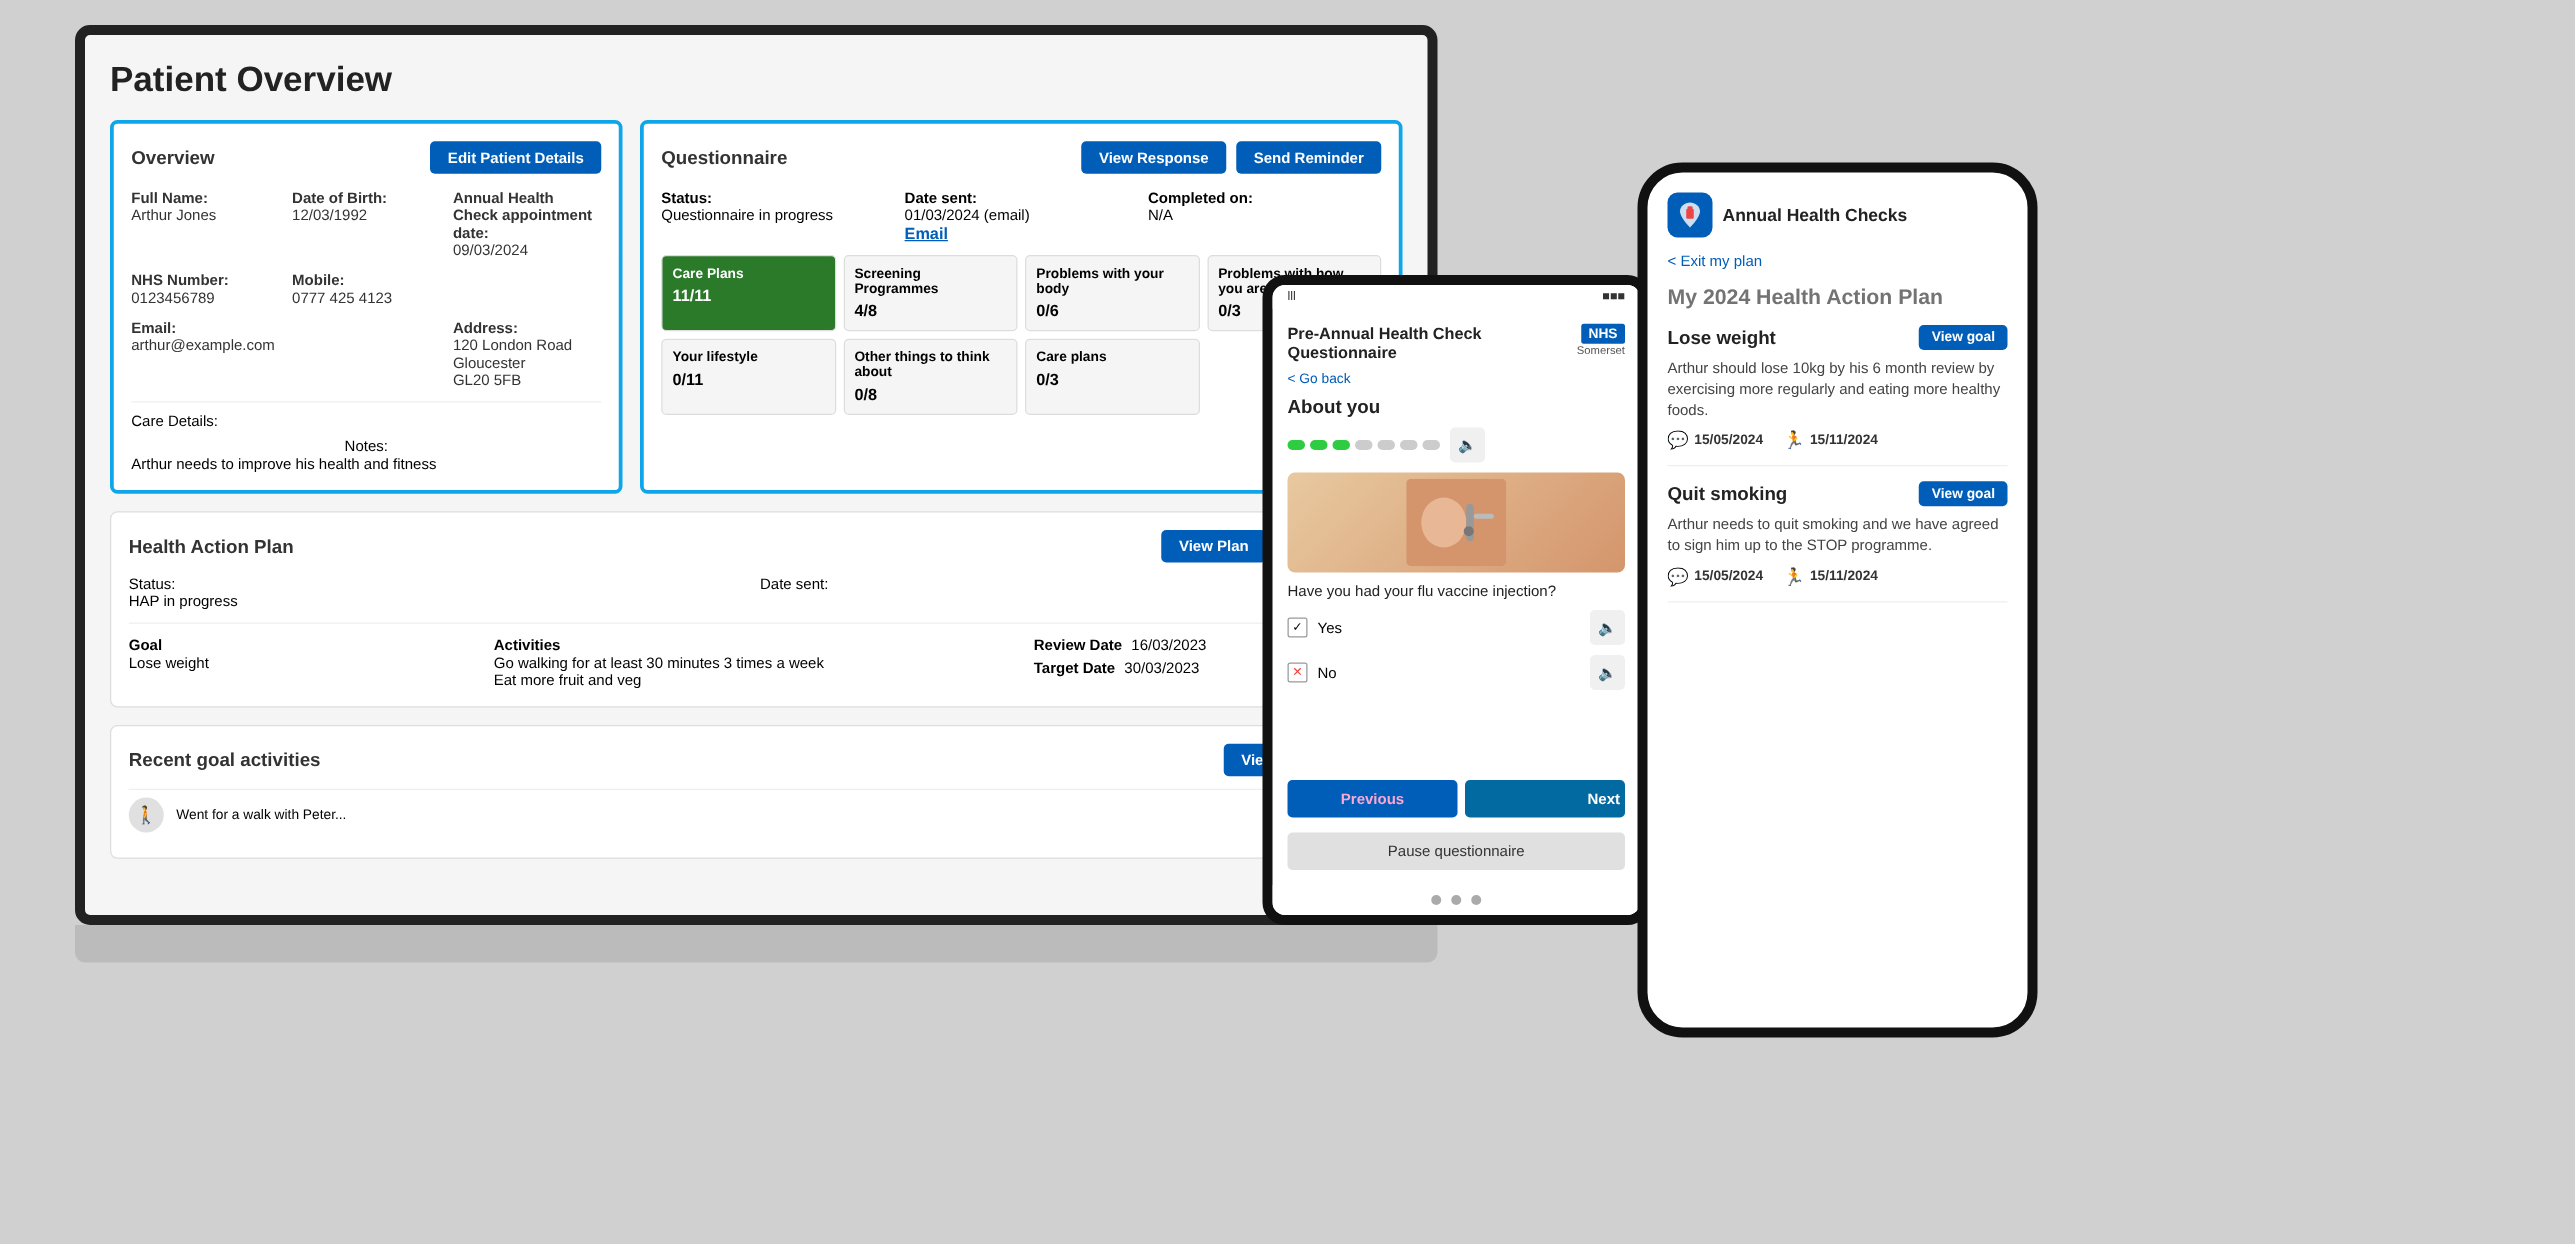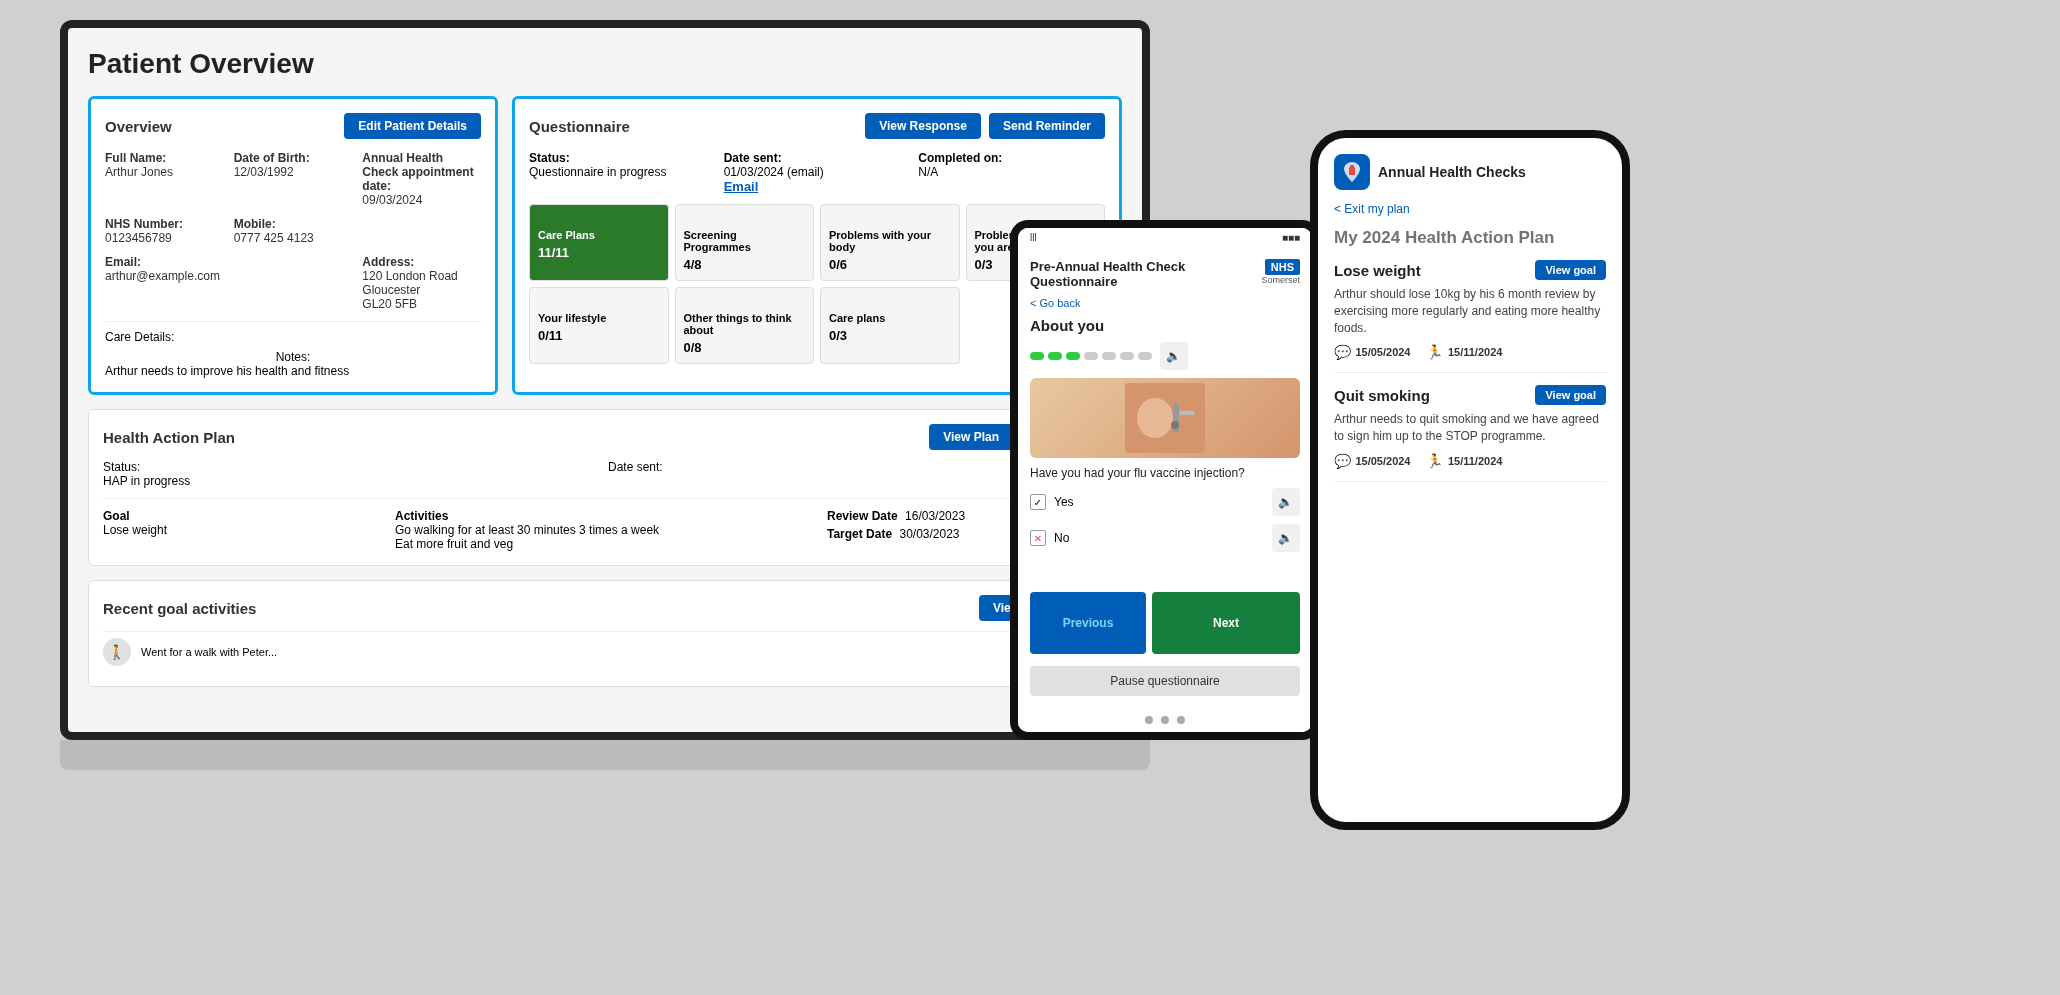--- a/index.html
+++ b/index.html
@@ -150,21 +150,20 @@
     }
 
     .q-cell.active {
       background: #2a7a2a;
       color: #fff;
     }
 
     .q-cell .cell-title {
       font-weight: bold;
       margin-bottom: 4px;
-      margin-top: 16px;
     }
 
     .q-cell .cell-count {
       font-size: 13px;
       font-weight: bold;
     }
 
     
     .hap-card {
       background: #fff;
@@ -386,39 +385,40 @@
 
     .tablet-nav {
       display: flex;
       gap: 6px;
       margin-top: auto;
     }
 
     .btn-prev {
       flex: 1;
       background: #005eb8;
-      color: #7dd3fc;
+      color: #f9a8d4;
       border: none;
       border-radius: 4px;
       padding: 8px;
       font-size: 12px;
       font-weight: bold;
       cursor: pointer;
     }
 
     .btn-next {
       flex: 1;
-      background: #15803d;
+      background: #0369a1;
       color: #fff;
       border: none;
       border-radius: 4px;
-      padding: 24px;
+      padding: 4px;
       font-size: 12px;
       font-weight: bold;
       cursor: pointer;
+      text-align: right;
     }
 
     .btn-pause {
       width: 100%;
       background: #e0e0e0;
       color: #333;
       border: none;
       border-radius: 4px;
       padding: 8px;
       font-size: 12px;

